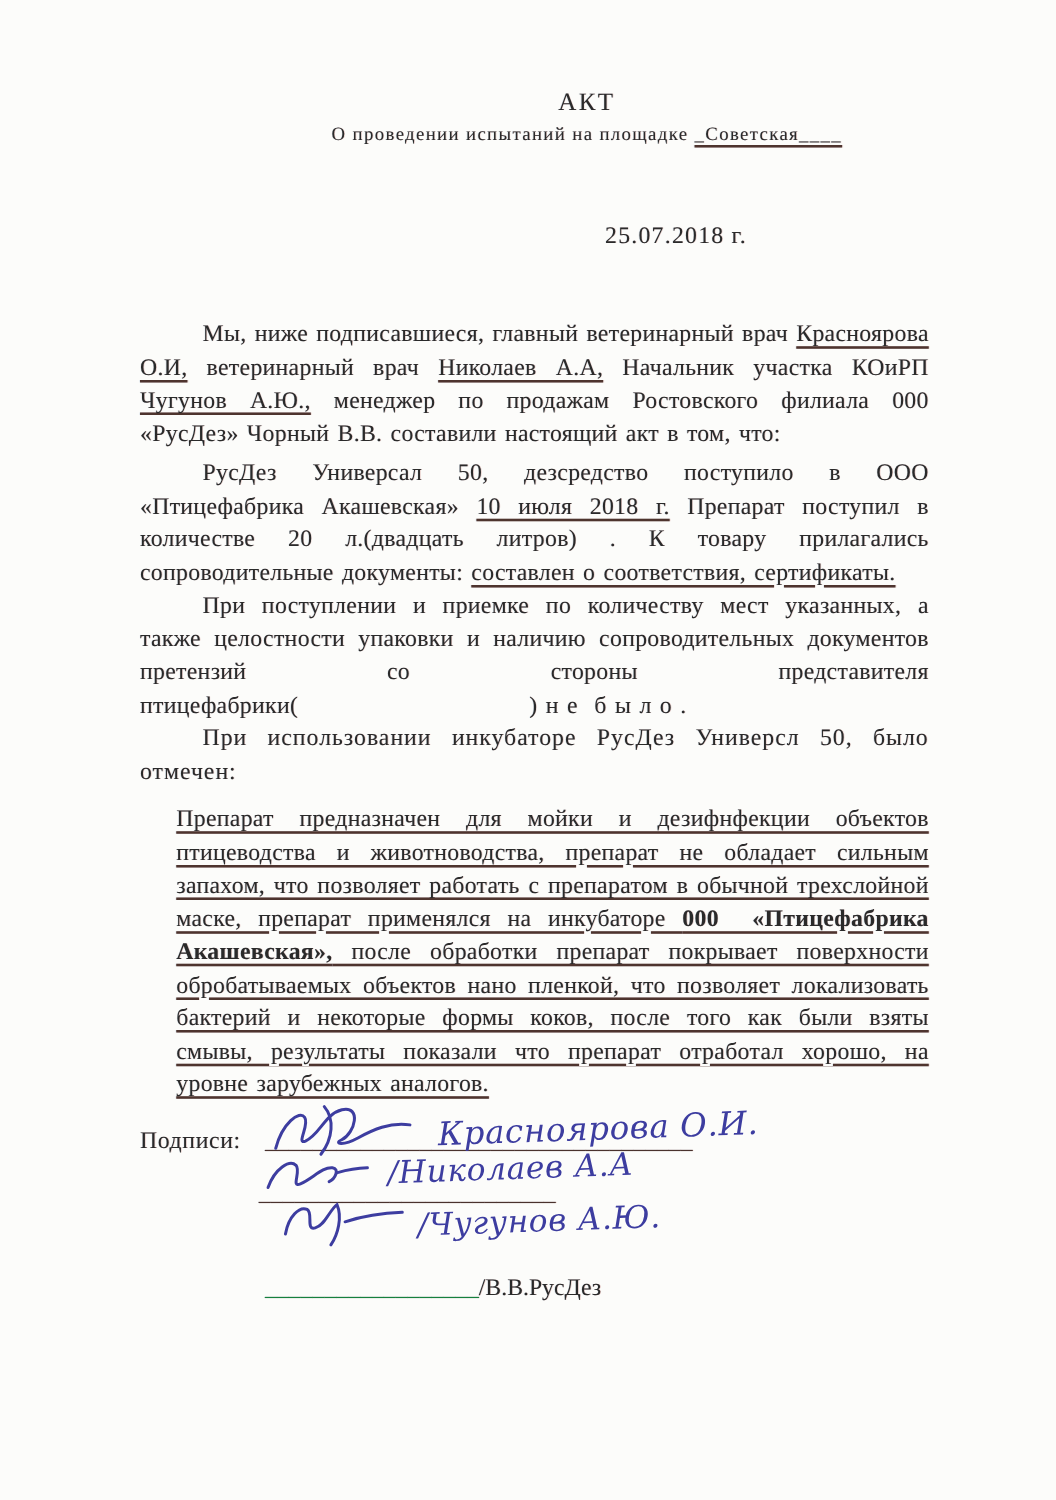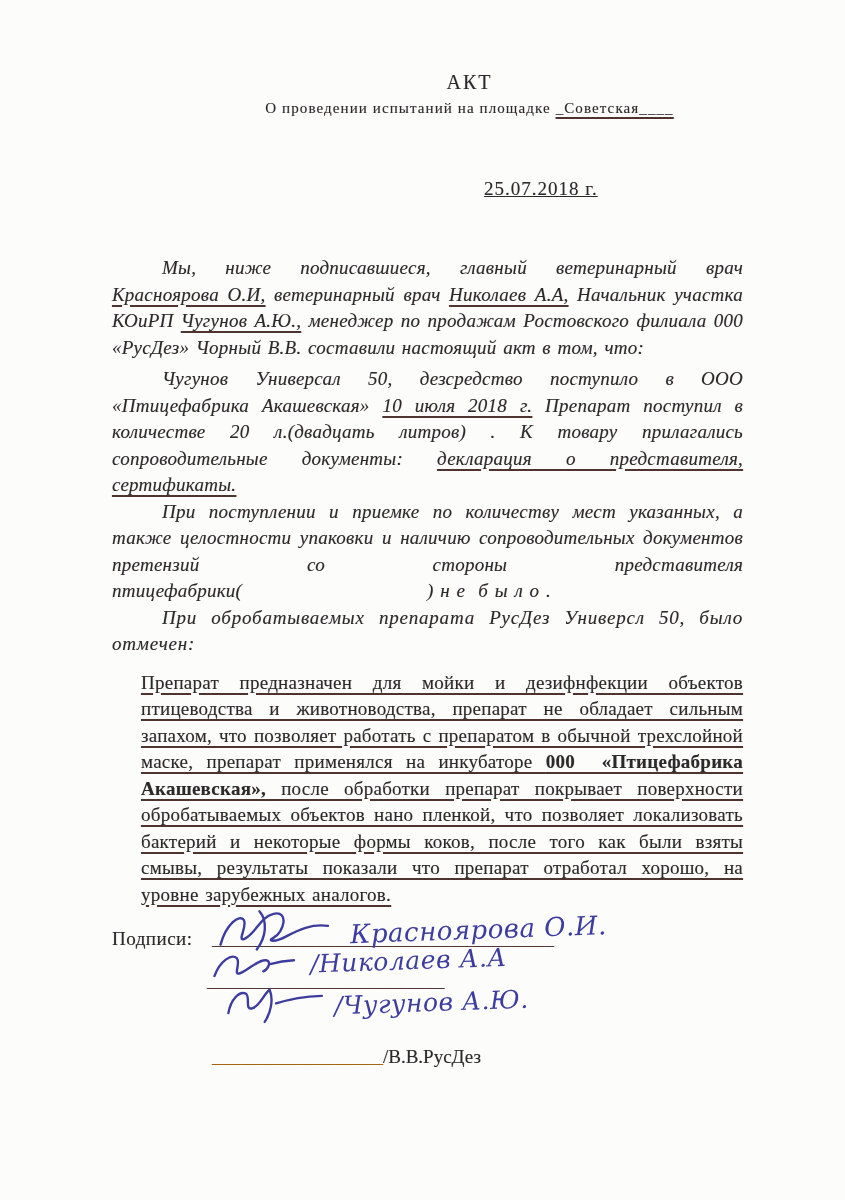--- a/index.html
+++ b/index.html
@@ -16,27 +16,27 @@
     overflow:hidden;
     font-family:"Liberation Serif","DejaVu Serif",serif;
     color:var(--ink);
     
     text-shadow:0.5px 0 0 rgba(160,45,35,0.22), -0.5px 0 0 rgba(40,95,150,0.16);
   }
   .content{position:absolute;left:112px;top:0;width:631px;}
   .heading{margin-top:70px;text-align:center;transform:translateX(42px);}
   .doc-title{font-size:20px;letter-spacing:2px;line-height:25px;}
   .doc-subtitle{font-size:15px;letter-spacing:1.1px;line-height:25px;margin-top:1px;}
-  .doc-date{margin-top:55px;margin-left:372px;font-size:19px;letter-spacing:1px;line-height:25px;text-decoration:underline;}
+  .doc-date{margin-top:55px;margin-left:372px;font-size:19px;letter-spacing:1px;line-height:25px;}
   .body-text{margin-top:54px;}
   .para{
     margin:0;font-size:19px;line-height:26.5px;
     text-align:justify;letter-spacing:0.25px;word-spacing:1.6px;
   }
-  .indent{text-indent:50px;font-style:italic;}
+  .indent{text-indent:50px;}
   .p1{margin-bottom:5px;}
   .p4{text-align-last:justify;letter-spacing:0.8px;}
   .p5{margin-top:12px;margin-left:29px;}
   .p6{margin-top:34px;text-align:left;}
   .u{
     text-decoration:underline;
     text-decoration-thickness:1.6px;
     text-underline-offset:4px;
     text-decoration-color:var(--underline);
   }
@@ -47,21 +47,21 @@
     text-underline-offset:4px;
     text-decoration-color:var(--underline);
   }
   .sig{position:relative;margin-top:10px;height:190px;font-size:19px;}
   .sig-label{position:absolute;left:0;top:10px;letter-spacing:0.5px;}
   .sig-line{position:absolute;color:#4a322d;letter-spacing:0;white-space:nowrap;}
   .l1{left:100px;top:10px;}
   .l2{left:95px;top:52px;}
   .l3{left:100px;top:90px;}
   .row4{position:absolute;left:100px;top:128px;white-space:nowrap;}
-  .row4 .sig-line-inline{color:#a16207;margin-top:41px;}
+  .row4 .sig-line-inline{color:#15803d;margin-top:41px;}
   .typed-name{color:var(--ink);}
   .hand{
     position:absolute;display:inline-flex;align-items:flex-end;
     white-space:nowrap;color:var(--hand);
     font-family:"DejaVu Serif",serif;font-style:italic;
     transform:rotate(-2deg);
     text-shadow:none;
   }
   .h1{left:104px;top:-16px;gap:16px;}
   .h2{left:98px;top:26px;gap:12px;}
@@ -79,23 +79,23 @@
 
     <div class="heading">
       <div class="doc-title">АКТ</div>
       <div class="doc-subtitle"><span>О проведении испытаний на площадке </span><span class="u">_Советская____</span></div>
     </div>
 
     <div class="doc-date">25.07.2018 г.</div>
 
     <div class="body-text">
       <p class="para indent p1"><span>Мы, ниже подписавшиеся, главный ветеринарный врач </span><span class="u">Красноярова О.И,</span><span> ветеринарный врач </span><span class="u">Николаев А.А,</span><span> Начальник участка КОиРП </span><span class="u">Чугунов А.Ю.,</span><span> менеджер по продажам Ростовского филиала 000 «РусДез» Чорный В.В. составили настоящий акт в том, что:</span></p>
-      <p class="para indent p2"><span>Чугунов Универсал 50, дезсредство поступило в ООО «Птицефабрика Акашевская» </span><span class="u">10 июля 2018 г.</span><span> Препарат поступил в количестве 20 л.(двадцать литров) . К товару прилагались сопроводительные документы: </span><span class="u">декларация о представителя, сертификаты.</span></p>
+      <p class="para indent p2"><span>РусДез Универсал 50, дезсредство поступило в ООО «Птицефабрика Акашевская» </span><span class="u">10 июля 2018 г.</span><span> Препарат поступил в количестве 20 л.(двадцать литров) . К товару прилагались сопроводительные документы: </span><span class="u">составлен о соответствия, сертификаты.</span></p>
       <p class="para indent p3">При поступлении и приемке по количеству мест указанных, а также целостности упаковки и наличию сопроводительных документов претензий со стороны представителя птицефабрики(&nbsp;&nbsp;&nbsp;&nbsp;&nbsp;&nbsp;&nbsp;&nbsp;&nbsp;&nbsp;&nbsp;&nbsp;&nbsp;&nbsp;&nbsp;&nbsp;&nbsp;&nbsp;&nbsp;&nbsp;&nbsp;&nbsp;&nbsp;&nbsp;&nbsp;&nbsp;&nbsp;&nbsp;) н&nbsp;е &nbsp;б&nbsp;ы&nbsp;л&nbsp;о&nbsp;.</p>
-      <p class="para indent p4">При обробатываемых препарата РусДез Универсл 50, было отмечен:</p>
+      <p class="para indent p4">При использовании инкубаторе РусДез Универсл 50, было отмечен:</p>
       <p class="para p5"><span class="u">Препарат предназначен для мойки и дезифнфекции объектов птицеводства и животноводства, препарат не обладает сильным запахом, что позволяет работать с препаратом в обычной трехслойной маске, препарат применялся на инкубаторе </span><span class="bu">000&nbsp; «Птицефабрика Акашевская»,</span><span class="u"> после обработки препарат покрывает поверхности обробатываемых объектов нано пленкой, что позволяет локализовать бактерий и некоторые формы коков, после того как были взяты смывы, результаты показали что препарат отработал хорошо, на уровне зарубежных аналогов.</span></p>
     </div>
 
     <div class="sig">
       <span class="sig-label">Подписи:</span>
 
       <span class="sig-line l1">____________________________________</span>
       <span class="hand h1">
         <svg class="paraph" width="118" height="46" viewBox="0 0 118 46" aria-hidden="true">
           <path d="M4 36 C10 16 24 6 28 12 C32 18 20 34 28 31 C40 26 44 10 58 7 C74 4 68 26 57 31 C50 34 58 36 70 30 C82 24 96 18 112 21"></path>

